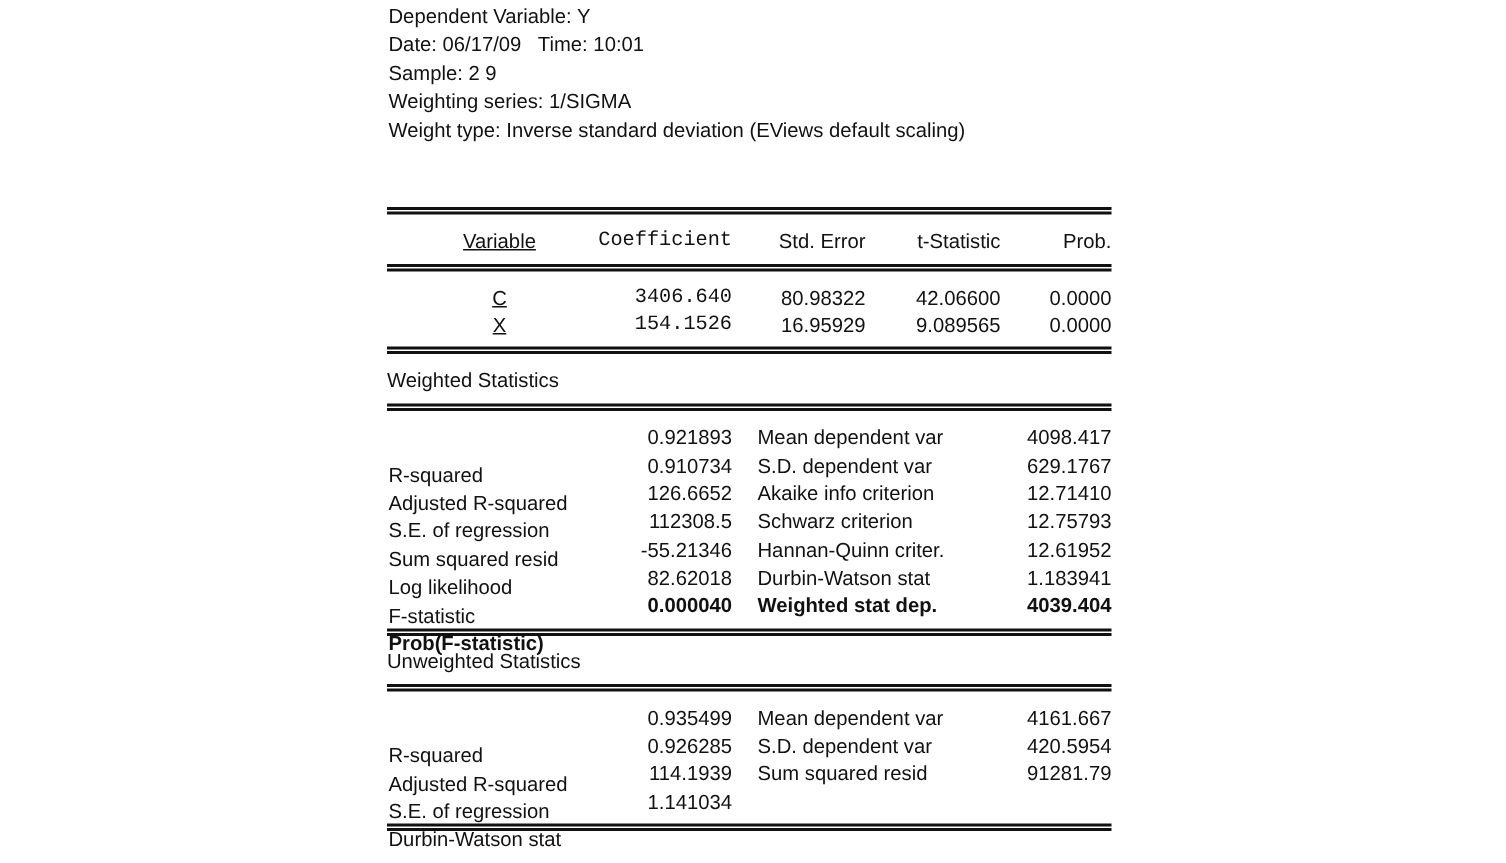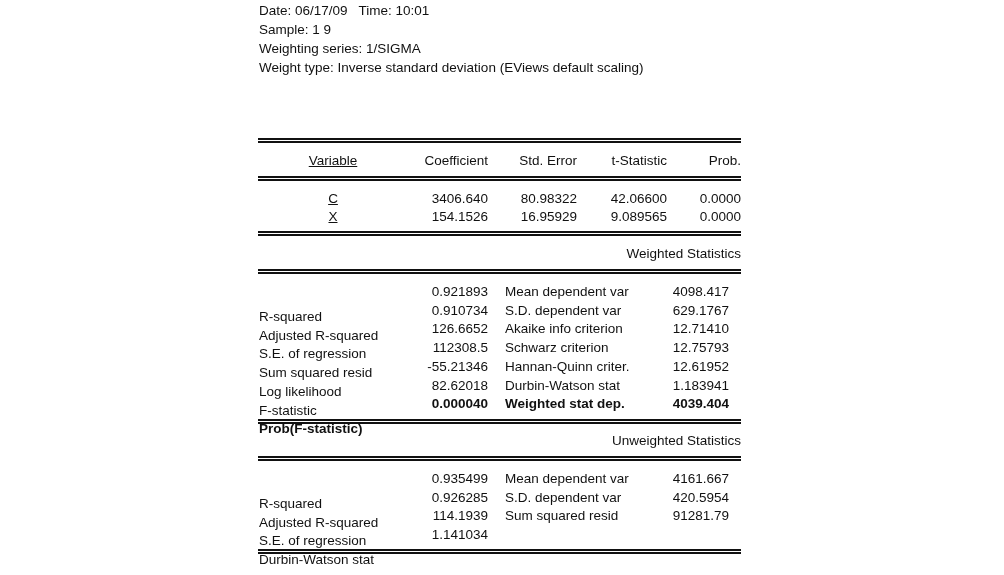--- a/index.html
+++ b/index.html
@@ -5,36 +5,37 @@
   html, body { margin: 0; padding: 0; background: #ffffff; }
   body { width: 1004px; height: 575px; position: relative; overflow: hidden;
          font-family: "Liberation Sans", sans-serif; color: #111111; font-size: 13.5px; }
   .header { position: absolute; left: 259px; top: 2px; }
   .header div { height: 18.9px; line-height: 18.9px; white-space: nowrap; }
   .rule { position: absolute; left: 258px; width: 483px; height: 5px;
           border-top: 2px solid #111; border-bottom: 2px solid #111; box-sizing: border-box; }
   .row { position: absolute; left: 258px; width: 483px; height: 19px; line-height: 19px; white-space: nowrap; }
   .row span { position: absolute; top: 0; }
   .c-var { left: 0; width: 150px; text-align: center; text-decoration: underline; }
-  .c-coef { right: 253px; text-align: right; }
+  .c-coef { right: 253px; text-align: right; font-family: Liberation Mono, monospace; }
   .c-se { right: 164px; text-align: right; }
   .c-t { right: 74px; text-align: right; margin-left: 40px; }
   .c-p { right: 0; text-align: left; }
-  .section-title { position: absolute; left: 258px; width: 483px; text-align: right; height: 19px; line-height: 19px; }
+  .section-title { position: absolute; left: 258px; width: 483px; text-align: left; height: 19px; line-height: 19px; }
   .s-l1 { left: 1px; margin-top: 25px; }
   .s-v1 { right: 253px; text-align: right; }
   .s-l2 { left: 247px; }
-  .s-v2 { right: 12px; text-align: right; }
+  .s-v2 { right: 0; text-align: right; }
 </style>
 </head>
 <body>
 
 <div class="header">
+  <div>Dependent Variable: Y</div>
   <div style="white-space:pre">Date: 06/17/09   Time: 10:01</div>
-  <div>Sample: 1 9</div>
+  <div>Sample: 2 9</div>
   <div>Weighting series: 1/SIGMA</div>
   <div>Weight type: Inverse standard deviation (EViews default scaling)</div>
 </div>
 
 <div class="rule" style="top:138px"></div>
 
 <div class="row" style="top:151px">
   <span class="c-var">Variable</span>
   <span class="c-coef">Coefficient</span>
   <span class="c-se">Std. Error</span>

